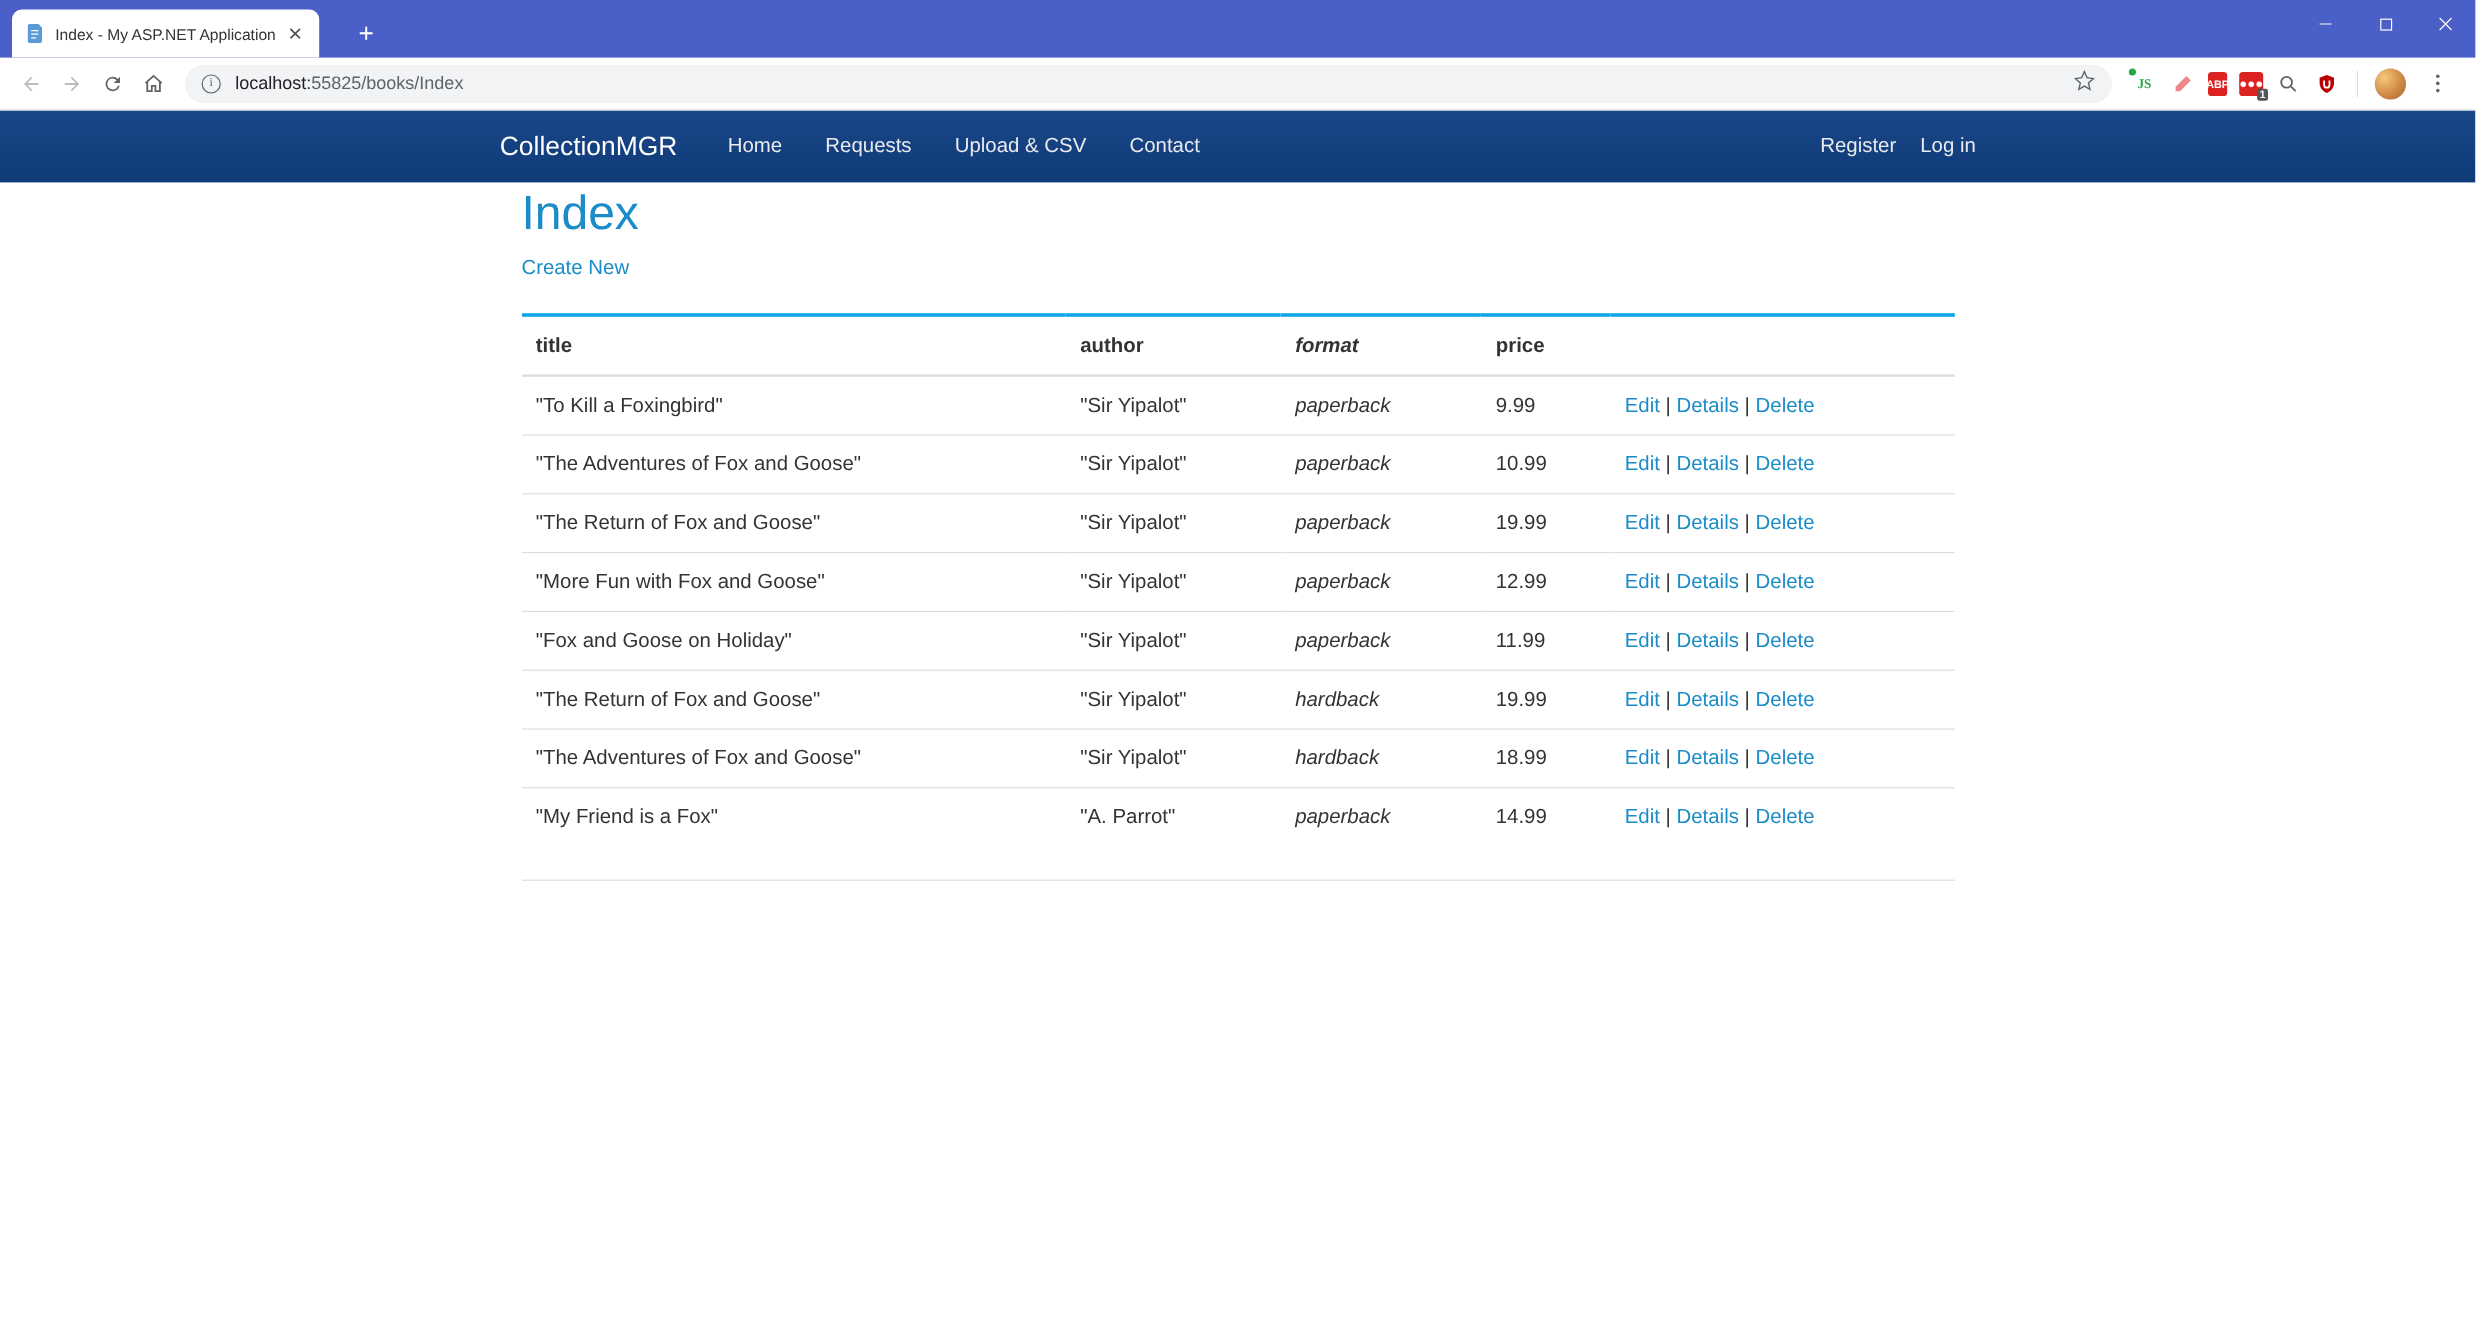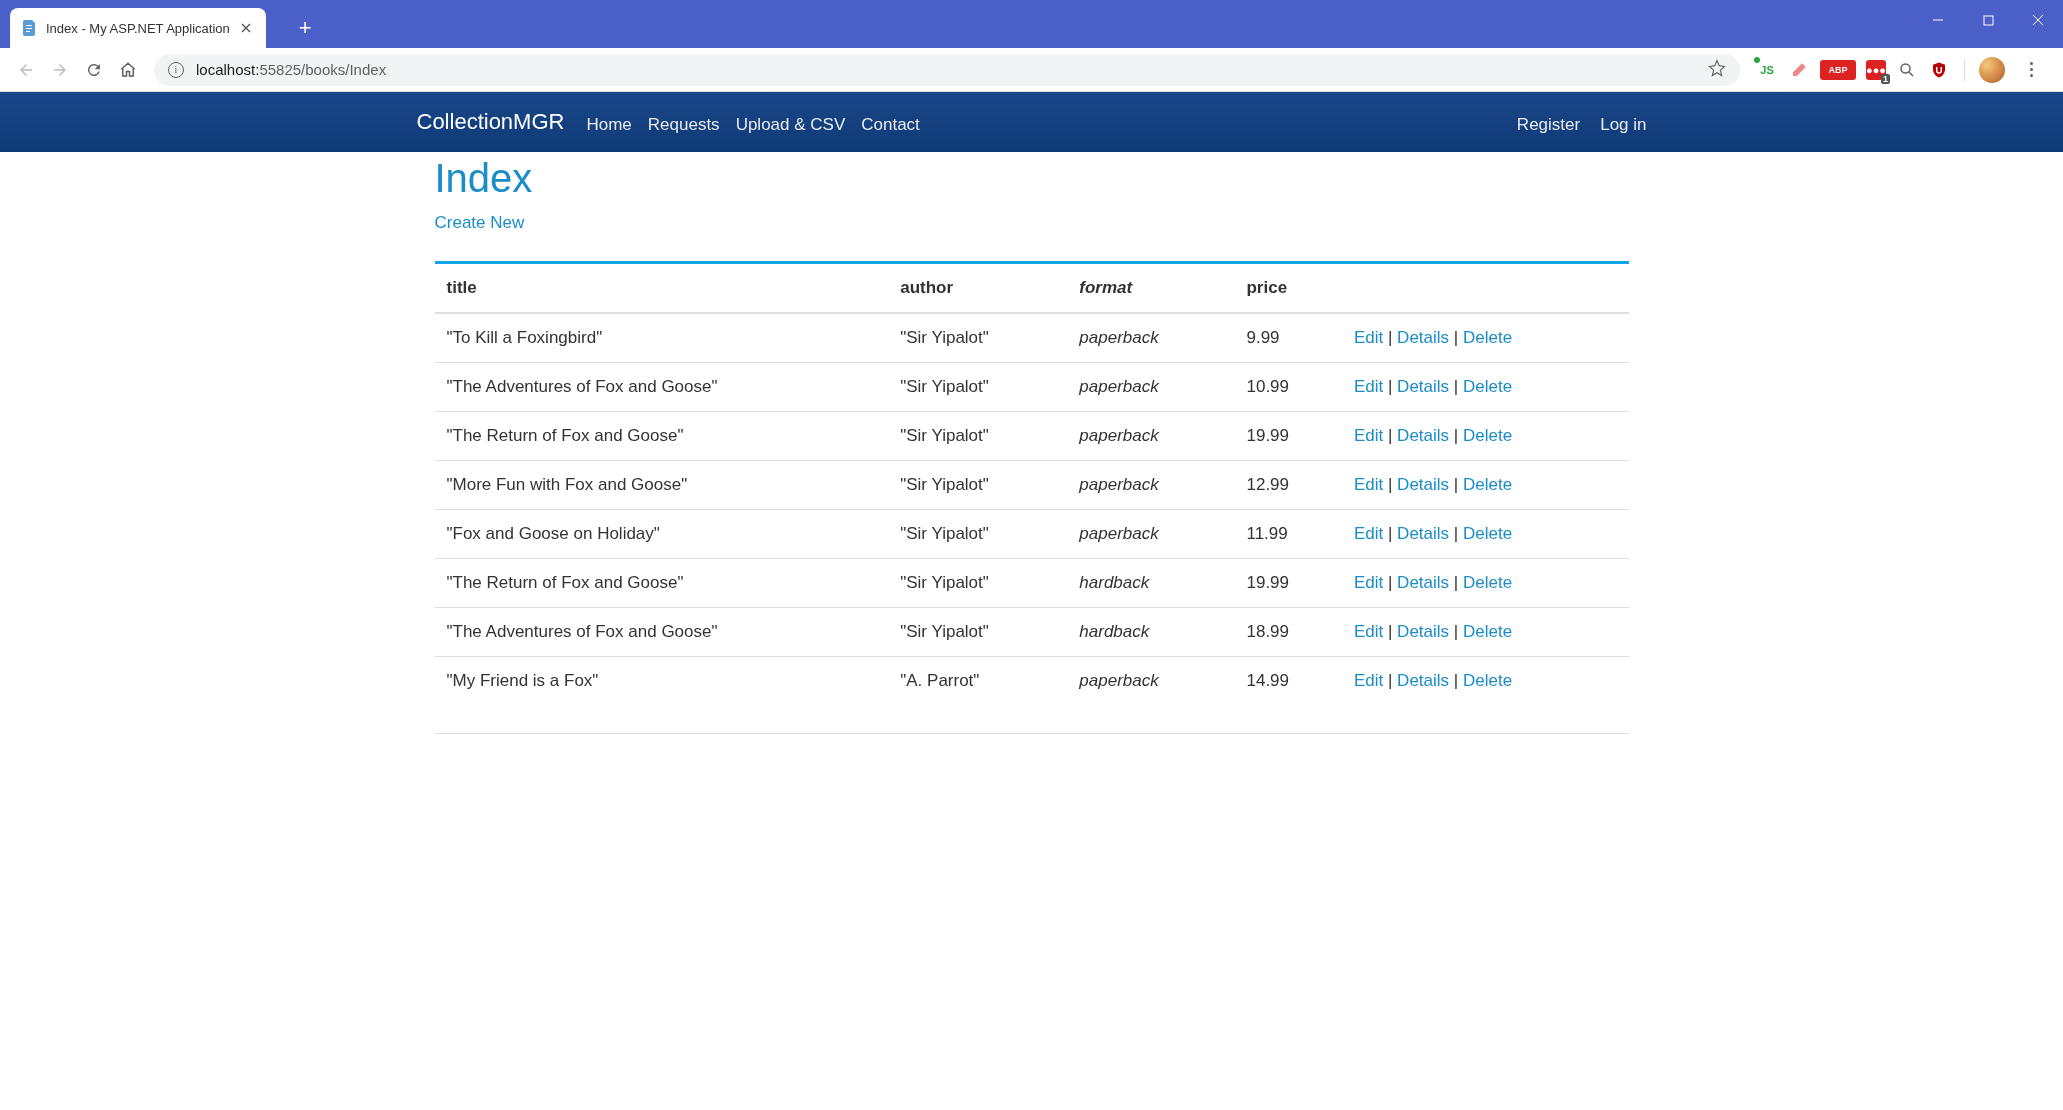--- a/index.html
+++ b/index.html
@@ -209,22 +209,22 @@
       display: flex;
       align-items: center;
       padding: 0 22px;
     }
 
     .nav-inner {
       width: 100%;
       max-width: 1230px;
       margin: 0 auto;
       display: flex;
-      align-items: flex-end;
-      gap: 16px;
+      align-items: center;
+      gap: 36px;
     }
 
     .brand {
       color: #fff;
       font-size: 22px;
       font-weight: 400;
       margin-right: 6px;
     }
 
     .nav-link {
@@ -374,30 +374,30 @@
       <span class="host">localhost:</span><span class="path">55825</span><span class="path">/books/Index</span>
     </span>
     <span class="star-icon">
       <svg width="18" height="18" viewBox="0 0 24 24">
           <path fill="none" stroke="currentColor" stroke-width="1.5" d="M12 2l2.9 6.9L22 10l-5.5 4.8L18.2 22 12 18.3 5.8 22l1.7-7.2L2 10l7.1-1.1z"></path>
         </svg>
     </span>
   </div>
 
   <div class="ext-icons">
-    <div class="ext-icon" style="position:relative;">
+    <div class="ext-icon" style="position:relative;font-family:Liberation Serif, serif;">
         <span style="font-size:11px;color:#28a745;">JS</span>
         <span style="position:absolute;top:-2px;left:-2px;width:6px;height:6px;background:#28a745;border-radius:50%;"></span>
       </div>
     <div class="ext-icon">
       <svg width="18" height="18" viewBox="0 0 24 24">
           <path fill="#e88" d="M16 3l5 5-12 12H4v-5z"></path>
         </svg>
     </div>
-    <div class="ext-icon" style="background:#d22;color:#fff;border-radius:3px;font-size:9px;width:36px;height:20px;">ABP</div>
+    <div class="ext-icon" style="background:#d22;color:#fff;border-radius:3px;font-size:9px;width:16px;height:20px;">ABP</div>
     <div class="ext-icon" style="background:#d22;color:#fff;border-radius:3px;width:20px;height:20px;font-size:11px;position:relative;">●●●<span style="position:absolute;bottom:-4px;right:-4px;background:#555;color:#fff;font-size:9px;padding:0 2px;border-radius:2px;">1</span></div>
     <div class="ext-icon">
       <svg width="18" height="18" viewBox="0 0 24 24">
           <circle cx="10" cy="10" r="6" fill="none" stroke="#5f6368" stroke-width="2"></circle>
           <path stroke="#5f6368" stroke-width="2" d="M15 15l5 5"></path>
         </svg>
     </div>
     <div class="ext-icon">
       <svg width="18" height="18" viewBox="0 0 24 24">
           <path fill="#b00" d="M12 2l8 3v6c0 5-3.5 9.5-8 11-4.5-1.5-8-6-8-11V5z"></path>

